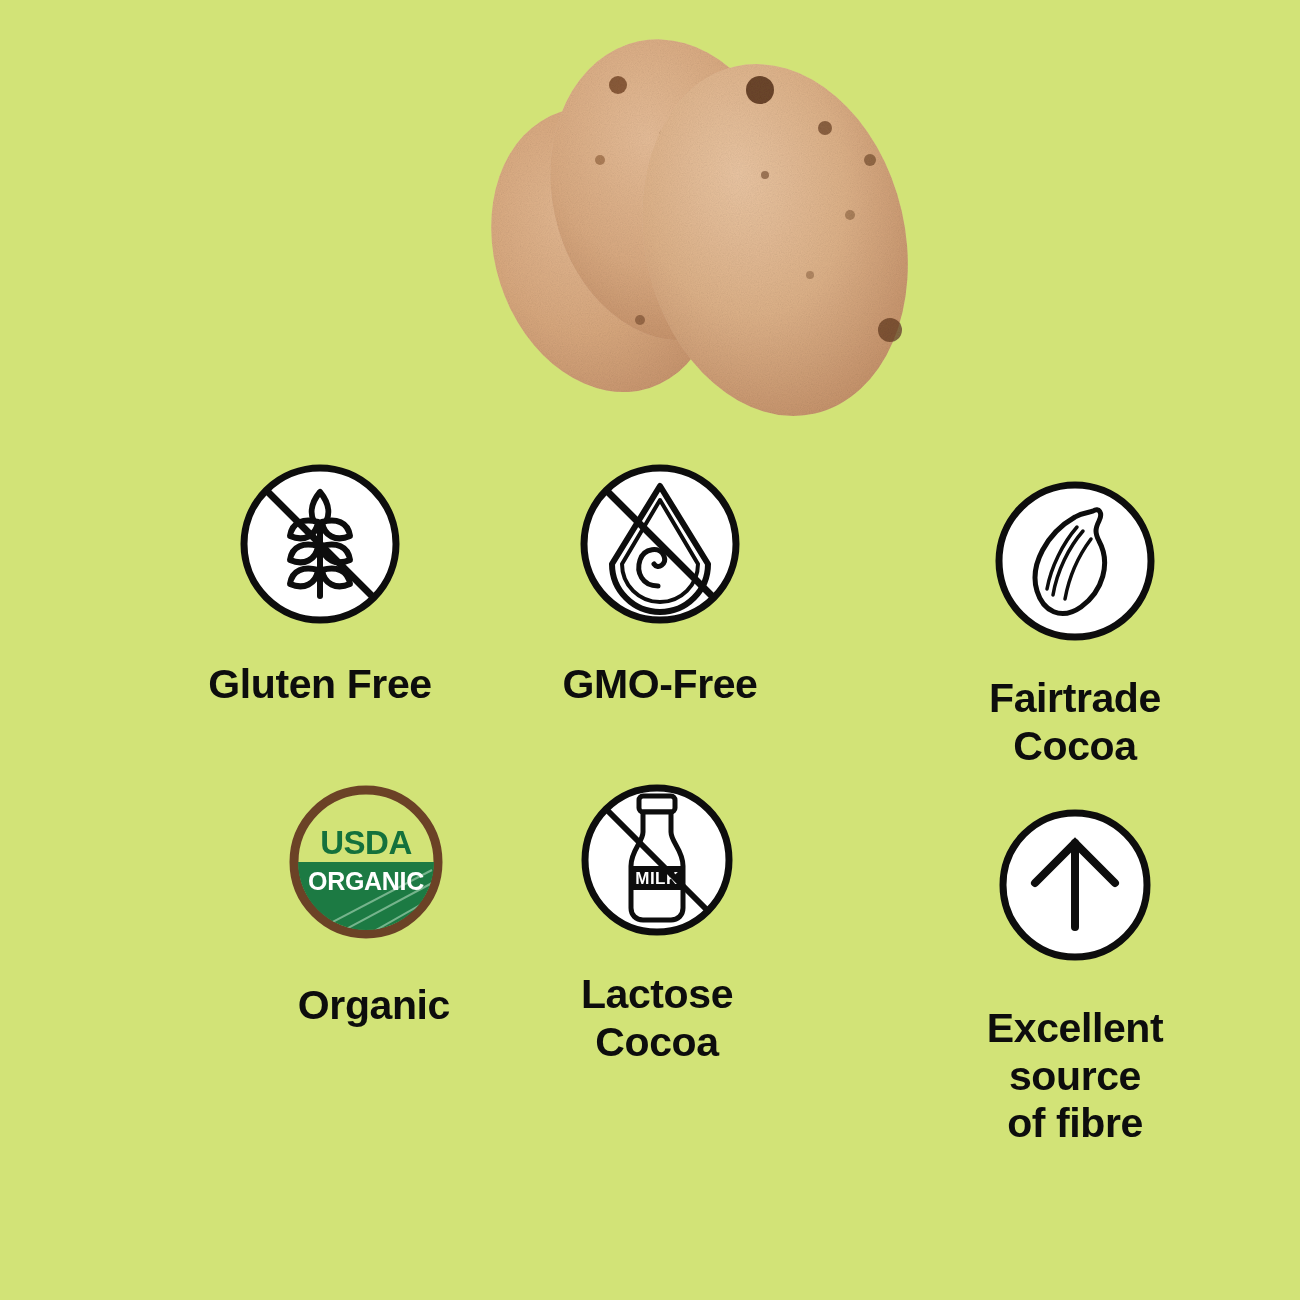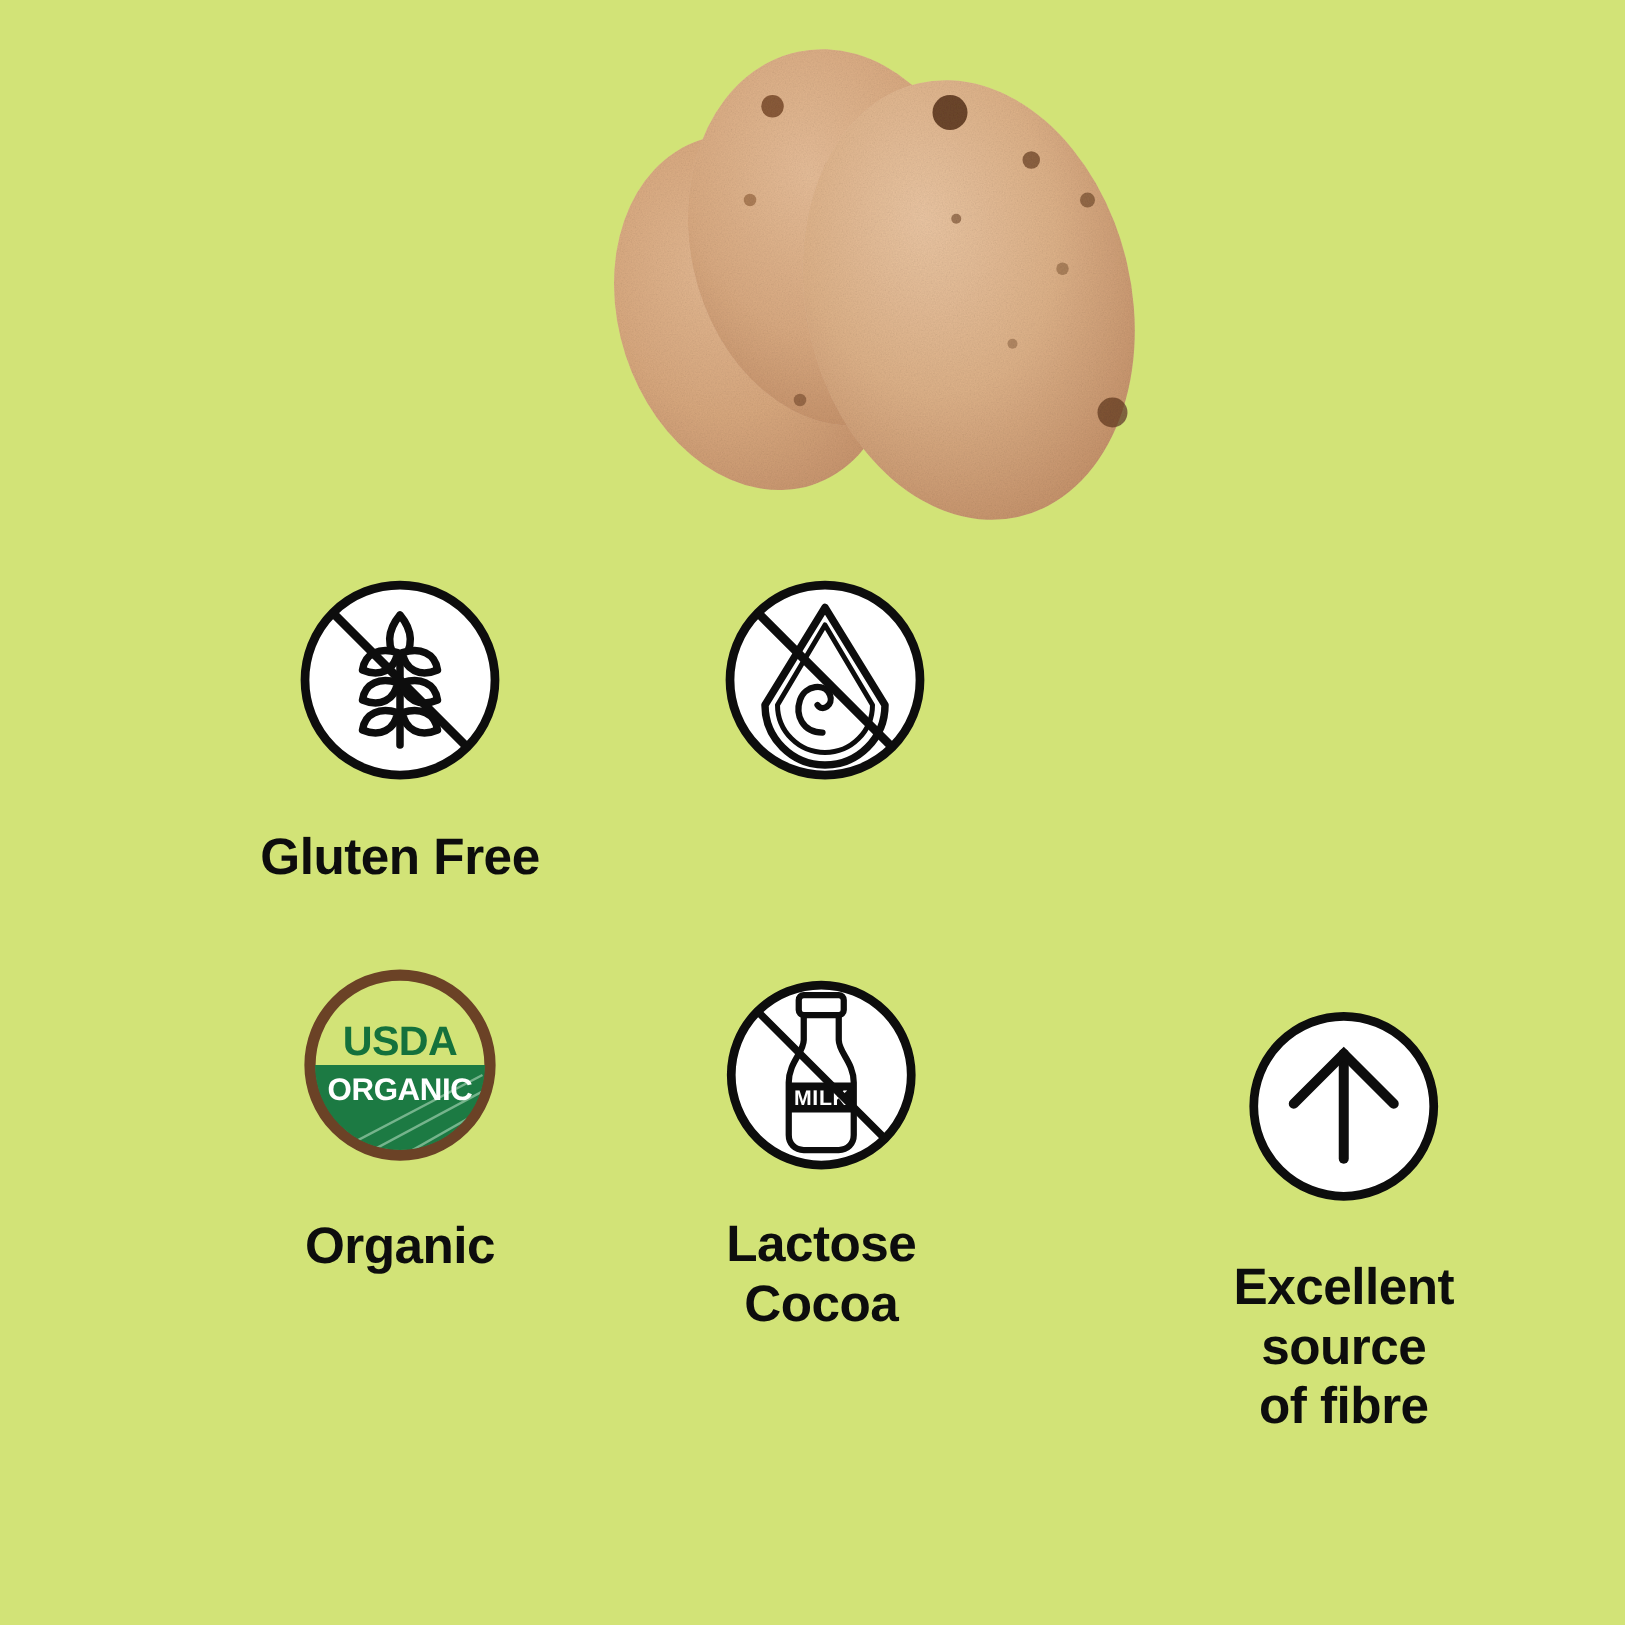--- a/index.html
+++ b/index.html
@@ -53,21 +53,21 @@
   
   .b-gluten{left:190px;top:20px;}
   .b-gmo{left:530px;top:20px;}
   .b-cocoa{left:925px;top:37px;width:300px;}
 
   .b-gluten .badge-label{margin-top:29px;}
   .b-gmo .badge-label{margin-top:29px;}
   .b-cocoa .badge-label{margin-top:26px;}
 
   
-  .b-organic{left:190px;top:8px;}
+  .b-organic{left:190px;top:18px;text-align:right;}
   .b-lactose{left:527px;top:20px;}
   .b-fibre{left:920px;top:45px;width:310px;}
 
   .b-organic .badge-label{margin-top:32px;}
   .b-lactose .badge-label{margin-top:27px;}
   .b-fibre .badge-label{margin-top:36px;}
 
   .row2{margin-top:-10px;}
 </style>
 </head>
@@ -164,22 +164,39 @@
           <svg width="168" height="168" viewBox="0 0 168 168" xmlns="http://www.w3.org/2000/svg">
             <circle cx="84" cy="84" r="76" fill="#ffffff" stroke="#0d0d0d" stroke-width="7"></circle>
             <g fill="none" stroke="#0d0d0d" stroke-width="6" stroke-linejoin="round" stroke-linecap="round">
               <path d="M84 26 L132 104 A48 48 0 1 1 36 104 Z"></path>
               <path d="M84 40 L122 104 A38 38 0 1 1 46 104 Z" stroke-width="4"></path>
               <path d="M82 126 C66 126 60 112 64 100 C68 88 84 86 88 96 C91 104 82 110 78 104" stroke-width="5"></path>
             </g>
             <path d="M31 31 L137 137" stroke="#0d0d0d" stroke-width="7" stroke-linecap="round" fill="none"></path>
           </svg>
         </span>
-      </div>
-
+        <span class="badge-label">GMO-Free</span>
+      </div>
+
+      <div class="badge b-cocoa">
+        <span class="icon-wrap">
+          <svg width="168" height="168" viewBox="0 0 168 168" xmlns="http://www.w3.org/2000/svg">
+            <circle cx="84" cy="84" r="76" fill="#ffffff" stroke="#0d0d0d" stroke-width="7"></circle>
+            <g fill="none" stroke="#0d0d0d" stroke-width="5" stroke-linejoin="round" stroke-linecap="round">
+              <path d="M102 34 C108 30 112 36 108 44 C104 52 104 56 108 64
+                       C120 86 112 114 90 130 C70 144 52 134 46 114
+                       C38 88 56 56 84 40 C92 35 98 36 102 34 Z"></path>
+              <path d="M92 54 C78 70 66 94 62 118" stroke-width="3.5"></path>
+              <path d="M100 62 C88 78 78 100 74 122" stroke-width="3.5"></path>
+              <path d="M86 50 C72 66 60 90 56 112" stroke-width="3.5"></path>
+            </g>
+          </svg>
+        </span>
+        <span class="badge-label">Fairtrade Cocoa</span>
+      </div>
 
     </div>
 
     <div class="badge-row row2">
 
       <div class="badge b-organic">
         <span class="icon-wrap">
           <svg width="168" height="168" viewBox="0 0 168 168" xmlns="http://www.w3.org/2000/svg">
             <defs>
               <clipPath id="sealClip">

